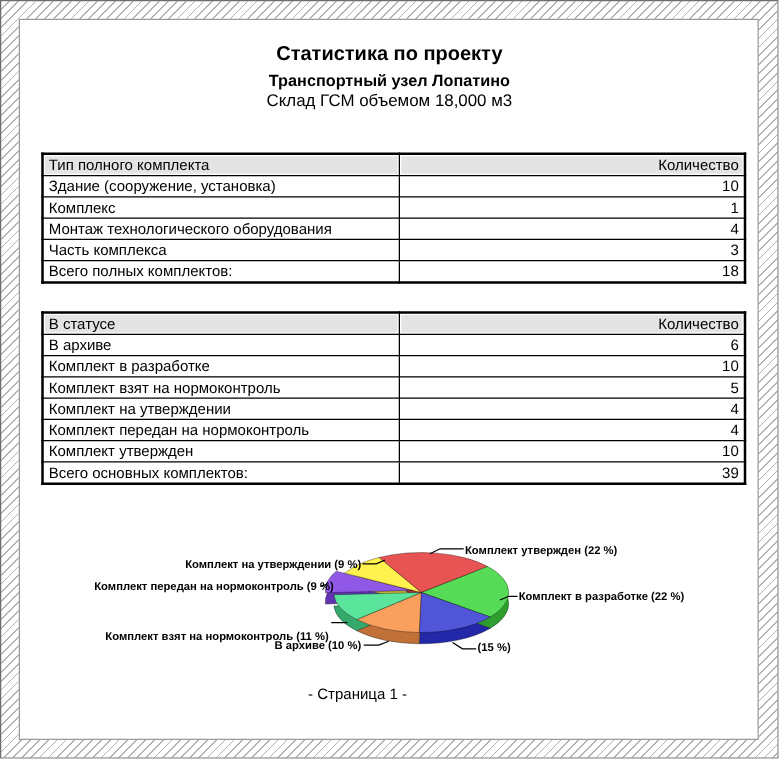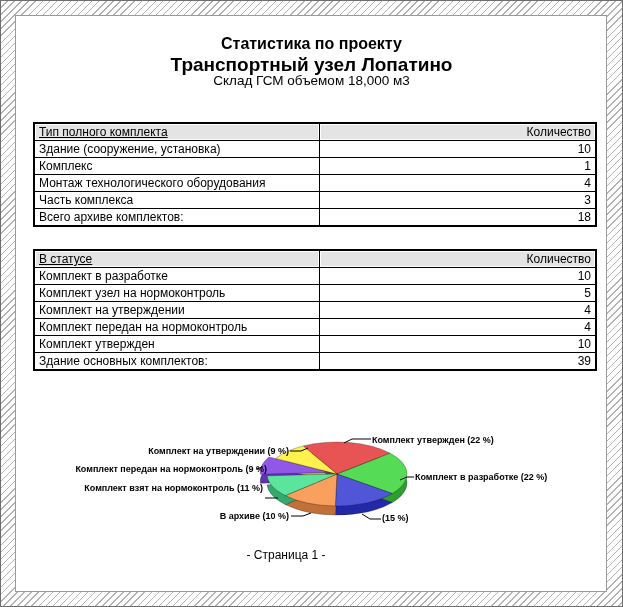--- a/index.html
+++ b/index.html
@@ -13,34 +13,34 @@
     border:1px solid #6e6e6e;
   }
   .page-surface{
     position:absolute;left:15px;top:15px;right:16px;bottom:15px;
     background:#ffffff;border:1px solid #9a9a9a;
   }
   .page-title{
     position:absolute;left:0;top:31px;width:623px;text-align:center;
     font-size:16px;font-weight:bold;line-height:26px;
   }
-  .page-sub1{position:absolute;left:0;top:57px;width:623px;text-align:center;font-size:19px;font-weight:bold;line-height:16px;}
+  .page-sub1{position:absolute;left:0;top:57px;width:623px;text-align:center;font-size:13px;font-weight:bold;line-height:16px;}
   .page-sub2{position:absolute;left:0;top:73px;width:623px;text-align:center;font-size:13.5px;font-weight:normal;line-height:16px;}
   table.rep{
     position:absolute;left:33px;width:555px;border-collapse:collapse;
     border:2px solid #000;font-size:12px;table-layout:fixed;
   }
   .t1{top:122px;} .t2{top:249px;border-radius:31px;}
   table.rep th,table.rep td{
     border:1px solid #000;height:14px;padding:1px 4px;line-height:14px;
     overflow:hidden;white-space:nowrap;font-weight:normal;
   }
   table.rep th{background:#e4e4e4;box-shadow:inset 0 0 0 1px #fff;text-align:left;}
   table.rep .num{text-align:right;}
-  .col-label{width:276px;text-decoration:underline;} .col-num{width:267px;}
+  .col-label{width:276px;} .col-num{width:267px;}
   .chart-label{
     position:absolute;font-size:9px;font-weight:bold;line-height:11px;white-space:nowrap;
   }
   .lab-right{text-align:right;}
   .page-footer{
     position:absolute;left:0;top:548px;width:572px;text-align:center;font-size:12px;
   }
   svg.pie-overlay{position:absolute;left:0;top:0;pointer-events:none;}
 </style>
 </head>
@@ -73,55 +73,59 @@
         </tr>
         <tr>
           <td>Монтаж технологического оборудования</td>
           <td class="num">4</td>
         </tr>
         <tr>
           <td>Часть комплекса</td>
           <td class="num">3</td>
         </tr>
         <tr>
-          <td>Всего архиве комплектов:</td>
+          <td>Всего полных комплектов:</td>
           <td class="num">18</td>
         </tr>
       </tbody>
     </table>
   <table class="rep t2">
       <thead>
         <tr>
           <th class="col-label">В статусе</th>
           <th class="col-num num">Количество</th>
         </tr>
       </thead>
       <tbody>
         <tr>
+          <td>В архиве</td>
+          <td class="num">6</td>
+        </tr>
+        <tr>
           <td>Комплект в разработке</td>
           <td class="num">10</td>
         </tr>
         <tr>
-          <td>Комплект узел на нормоконтроль</td>
+          <td>Комплект взят на нормоконтроль</td>
           <td class="num">5</td>
         </tr>
         <tr>
           <td>Комплект на утверждении</td>
           <td class="num">4</td>
         </tr>
         <tr>
           <td>Комплект передан на нормоконтроль</td>
           <td class="num">4</td>
         </tr>
         <tr>
           <td>Комплект утвержден</td>
           <td class="num">10</td>
         </tr>
         <tr>
-          <td>Здание основных комплектов:</td>
+          <td>Всего основных комплектов:</td>
           <td class="num">39</td>
         </tr>
       </tbody>
     </table>
 
   <svg class="pie-overlay" id="pie-svg" width="623" height="607" viewBox="0 0 623 607">
     <g id="pie-wedges">
         <path d="M 337 474 L 303.1 446.0 A 70 32 0 0 1 390.2 453.2 Z" fill="#a93232" transform="translate(0.0,9.0)" stroke="rgba(0,0,0,0.45)" stroke-width="0.6"></path>
         <path d="M 337 474 L 390.2 453.2 A 70 32 0 0 1 392.3 493.6 Z" fill="#2e9e2e" transform="translate(0.0,9.0)" stroke="rgba(0,0,0,0.45)" stroke-width="0.6"></path>
         <path d="M 337 474 L 392.3 493.6 A 70 32 0 0 1 335.4 506.0 Z" fill="#2228a8" transform="translate(0.0,9.0)" stroke="rgba(0,0,0,0.45)" stroke-width="0.6"></path>
@@ -145,18 +149,18 @@
       <polyline points="278,498 271,498 265,498"></polyline>
       <polyline points="263,467 256,469"></polyline>
       <polyline points="290,451 301,451 308,448"></polyline>
     </g>
   </svg>
 
   <div class="chart-label" style="left:372px;top:435px;">Комплект утвержден (22 %)</div>
   <div class="chart-label" style="left:415px;top:472px;">Комплект в разработке (22 %)</div>
   <div class="chart-label" style="left:382px;top:513px;">(15 %)</div>
   <div class="chart-label lab-right" style="right:334px;top:511px;">В архиве (10 %)</div>
-  <div class="chart-label lab-right" style="right:360px;top:483px;">Комплект взят на нормоконтроль (11 %)</div>
+  <div class="chart-label lab-right" style="right:360px;top:504px;">Комплект взят на нормоконтроль (11 %)</div>
   <div class="chart-label lab-right" style="right:356px;top:464px;">Комплект передан на нормоконтроль (9 %)</div>
   <div class="chart-label lab-right" style="right:334px;top:446px;">Комплект на утверждении (9 %)</div>
 
   <div class="page-footer">- Страница 1 -</div>
 </div>
 
 </body></html>

